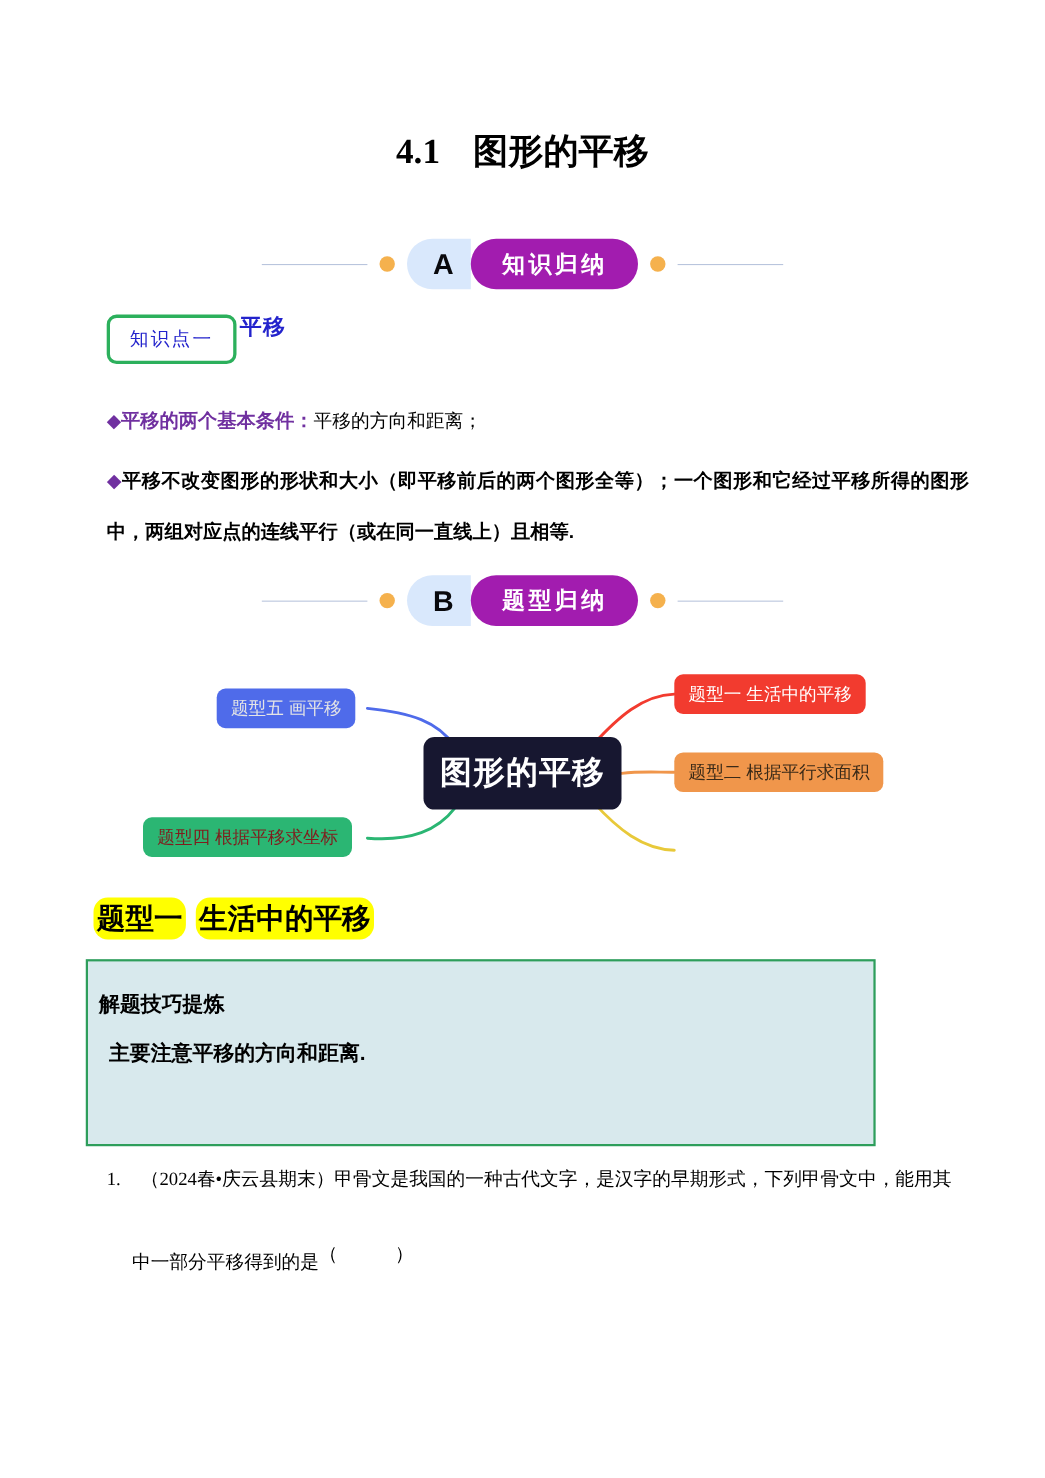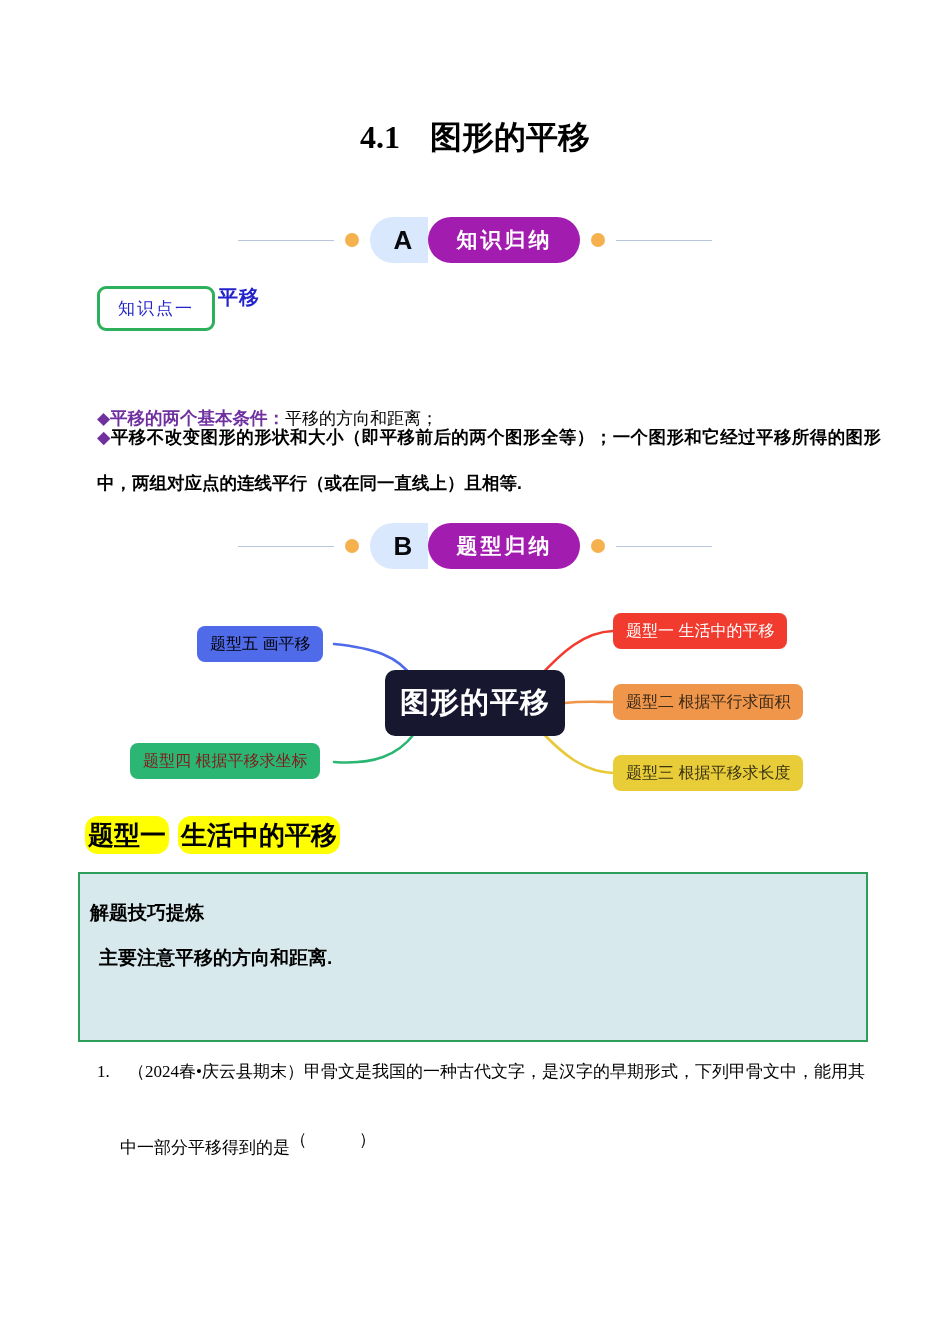--- a/index.html
+++ b/index.html
@@ -44,21 +44,21 @@
     padding:8px 18px;font-family:var(--sans);font-size:17px;color:#2323cc;
     letter-spacing:2px;
   }
   .kp-title{
     position:absolute;top:284px;left:218px;
     font-family:var(--sans);font-weight:bold;font-size:20px;color:#2323cc;
     letter-spacing:1px;
   }
   .bullet1{
     position:absolute;top:370px;left:97px;width:790px;
-    font-size:17px;color:#000;margin-top:36px;
+    font-size:17px;color:#000;
   }
   .bullet-marker{color:#7030a0;font-family:var(--sans);}
   .bullet1 .b-head{color:#7030a0;font-family:var(--sans);font-weight:bold;font-size:17.5px;}
   .bullet1 .b-body{color:#000;font-family:var(--serif);font-size:17px;}
   .bullet2{
     position:absolute;top:414px;left:97px;width:784px;
     font-family:var(--sans);font-weight:bold;font-size:17.5px;color:#000;
     line-height:46px;text-align:justify;
   }
   
@@ -68,35 +68,35 @@
     position:absolute;border-radius:8px;padding:0 13px;height:36px;
     display:flex;align-items:center;white-space:nowrap;
     font-family:var(--sans);font-size:16px;
   }
   .mm-center{
     position:absolute;left:385px;top:72px;width:180px;height:66px;
     background:#171730;border-radius:10px;color:#fff;
     display:flex;align-items:center;justify-content:center;
     font-family:var(--sans);font-weight:bold;font-size:29px;letter-spacing:1px;
   }
-  .mm-five  {left:197px;top:28px;background:#4f6bea;color:#000000;}
+  .mm-five  {left:197px;top:28px;background:#4f6bea;color:#e5e5e5;}
   .mm-four  {left:130px;top:145px;background:#2bb673;color:#7f1d1d;}
   .mm-one   {left:613px;top:15px;background:#f23b2f;color:#ffffff;}
   .mm-two   {left:613px;top:86px;background:#f0964b;color:#3a2a18;}
   .mm-three {left:613px;top:157px;background:#e8cc38;color:#3a3413;}
   
   .topic-heading{
     position:absolute;top:818px;left:85px;
     font-family:var(--sans);font-weight:bold;font-size:26px;color:#000;
   }
   .hl{background:#ffff00;padding:4px 3px;border-radius:13px;}
   .hl-gap{display:inline-block;width:9px;}
   
   .tips-box{
-    position:absolute;top:872px;left:78px;width:790px;height:170px;
+    position:absolute;top:872px;left:78px;width:718px;height:170px;
     box-sizing:border-box;background:#d8e9ed;border:2px solid #2e9e5b;
   }
   .tips-title{
     margin:26px 0 0 10px;
     font-family:var(--sans);font-weight:bold;font-size:19px;color:#000;
   }
   .tips-body{
     margin:19px 0 0 19px;
     font-family:var(--sans);font-weight:bold;font-size:19px;color:#000;
   }
@@ -160,21 +160,20 @@
       <path d="M334 164 C 374 167, 398 157, 414 136" fill="none" stroke="#2bb673" stroke-width="2.6" stroke-linecap="round"></path>
       <path d="M539 79 C 562 54, 584 34, 613 33" fill="none" stroke="#f23b2f" stroke-width="2.6" stroke-linecap="round"></path>
       <path d="M565 105 C 582 103, 596 104, 613 104" fill="none" stroke="#f0964b" stroke-width="2.6" stroke-linecap="round"></path>
       <path d="M539 131 C 562 156, 584 174, 613 175" fill="none" stroke="#e8c93a" stroke-width="2.6" stroke-linecap="round"></path>
     </svg>
     <div class="mm-center">图形的平移</div>
     <div class="mm-node mm-five">题型五 画平移</div>
     <div class="mm-node mm-four">题型四 根据平移求坐标</div>
     <div class="mm-node mm-one">题型一 生活中的平移</div>
     <div class="mm-node mm-two">题型二 根据平行求面积</div>
-    <div class="mm-node mm-three">题型三 根据平移求长度</div>
   </div>
 
   <div class="topic-heading">
     <span class="hl">题型一</span><span class="hl-gap"></span><span class="hl">生活中的平移</span>
   </div>
 
   <div class="tips-box">
     <div class="tips-title">解题技巧提炼</div>
     <div class="tips-body">主要注意平移的方向和距离.</div>
   </div>

